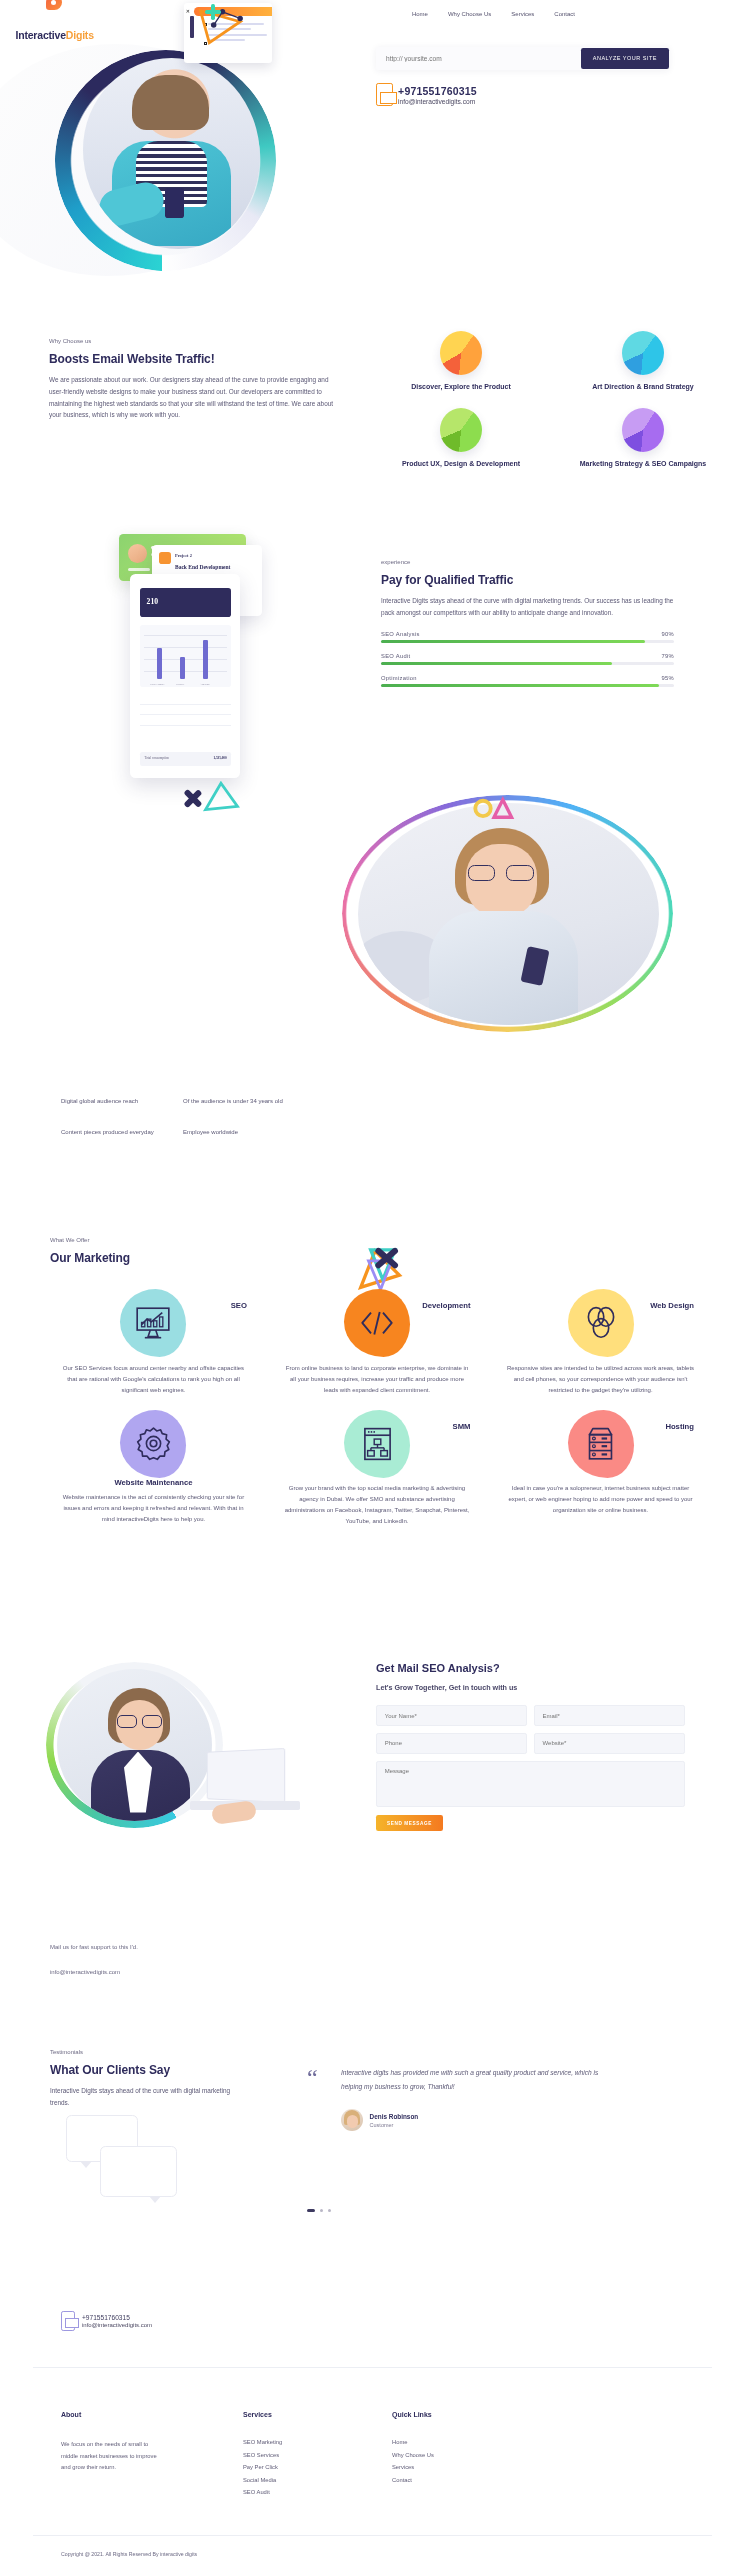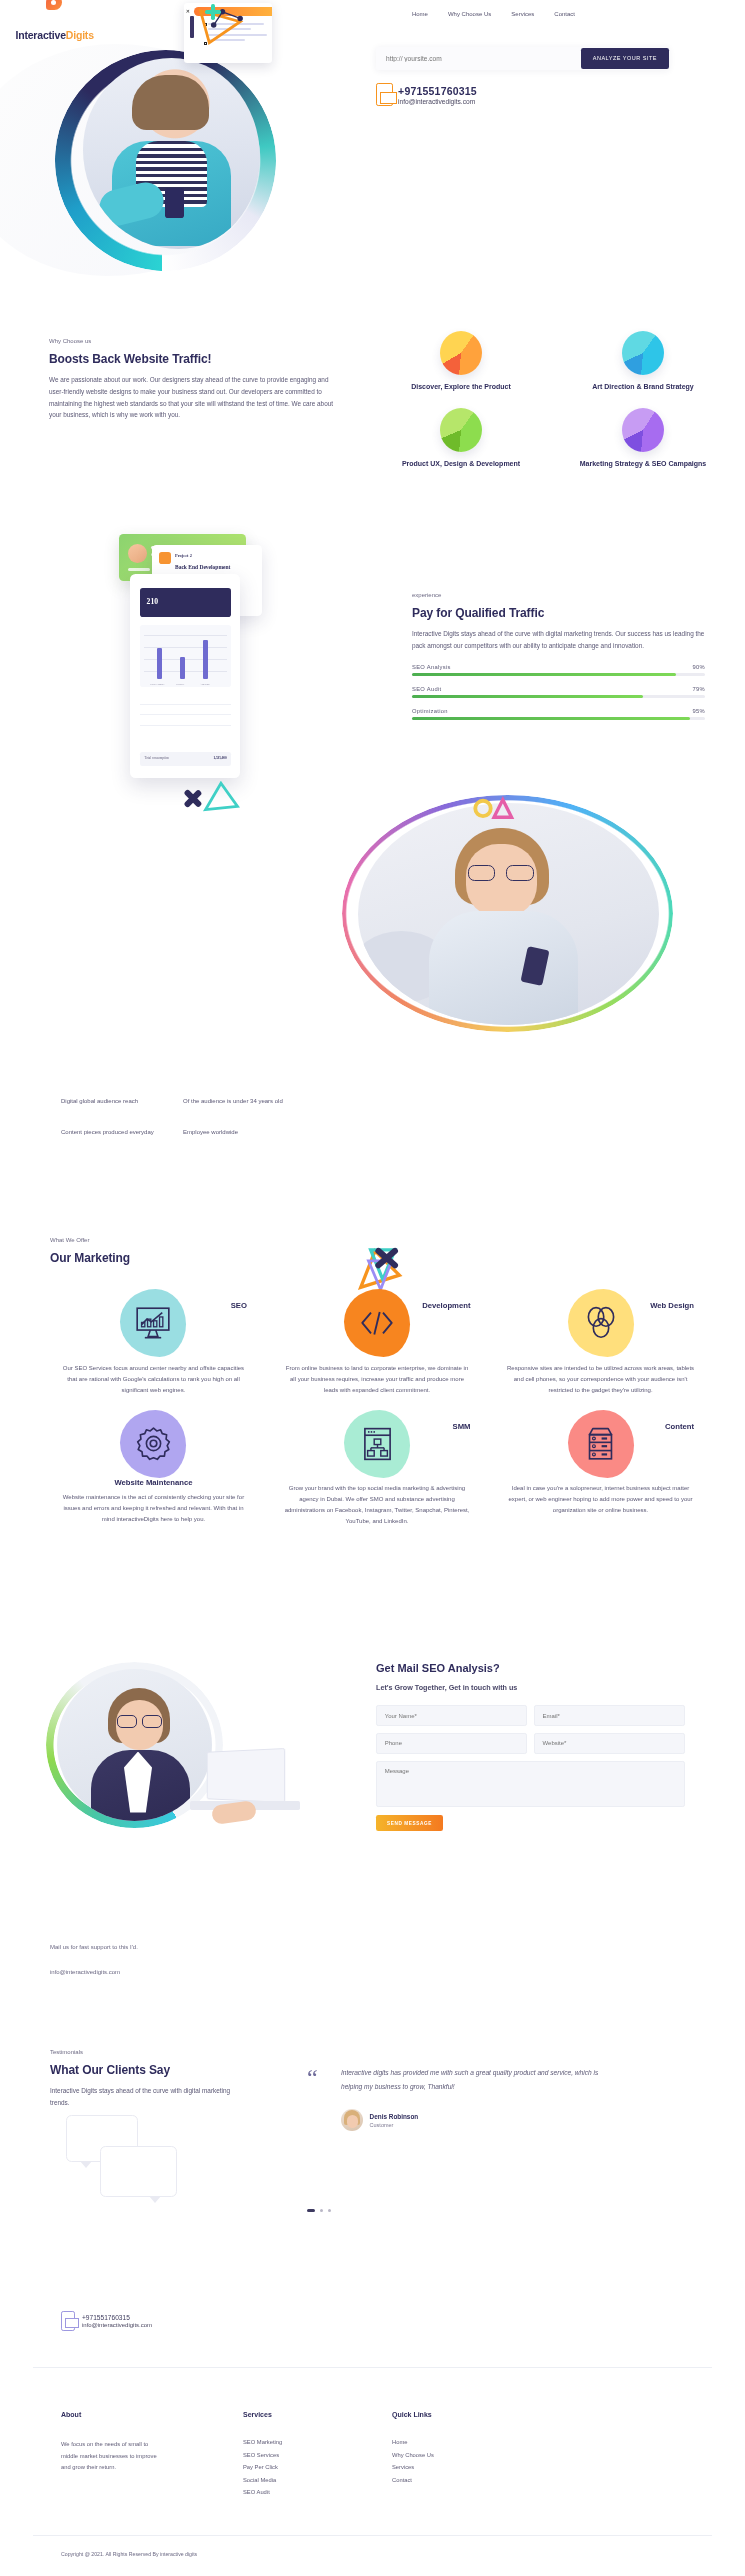--- a/index.html
+++ b/index.html
@@ -121,21 +121,21 @@
   .feat { text-align:center; }
   .feat-ico { width:42px; height:44px; margin:0 auto 6.6px; border-radius:50%;
               box-shadow:0 4.4px 10px rgba(60,60,110,.12); }
   .f1 { background:conic-gradient(from 185deg,#f4613a 0 55deg,#ffd451 55deg 210deg,#ffa23c 210deg 360deg); }
   .f2 { background:conic-gradient(from 185deg,#2f9fe0 0 60deg,#5fd9e3 60deg 210deg,#2ec5e8 210deg 360deg); }
   .f3 { background:conic-gradient(from 185deg,#6fbb2a 0 62deg,#b6e66a 62deg 210deg,#8ddd4e 210deg 360deg); }
   .f4 { background:conic-gradient(from 185deg,#7e4fe0 0 58deg,#c79cf3 58deg 208deg,#a76cf0 208deg 360deg); }
   .feat-label { font-size:7px; font-weight:bold; color:#2f2c5c; line-height:10px; }
 
   
-  .pay-right { position:absolute; left:381px; top:592px; width:293px;margin-left:31px; }
+  .pay-right { position:absolute; left:381px; top:559px; width:293px; }
   .bars { margin-top:12px; }
   .bar-row { margin-bottom:10px; }
   .bar-top { display:flex; justify-content:space-between; align-items:baseline;
              font-size:5.8px; color:#5b5875; letter-spacing:0.3px; }
   .bar-track { margin-top:3.3px; height:2.8px; background:#ececf2; border-radius:1.7px; position:relative; }
   .bar-fill { position:absolute; left:0; top:0; height:2.8px; border-radius:1.7px;
               background:linear-gradient(90deg,#4caf50,#7ed957); }
 
   
   .mock { position:absolute; left:119px; top:534px; width:155px; height:254px;font-family:Liberation Serif, serif; }
@@ -378,21 +378,21 @@
         <div class="ctext">
           <div class="num">+971551760315</div>
           <div class="mail">info@interactivedigits.com</div>
         </div>
       </div>
     </div>
   </div>
 
   <div class="why-left">
     <div class="sec-eyebrow">Why Choose us</div>
-    <div class="sec-title">Boosts Back Website Traffic!</div>
+    <div class="sec-title">Boosts Email Website Traffic!</div>
     <div class="sec-body">We are passionate about our work. Our designers stay ahead of the curve to provide engaging and user-friendly website designs to make your business stand out. Our developers are committed to maintaining the highest web standards so that your site will withstand the test of time. We care about your business, which is why we work with you.</div>
   </div>
 
   <div class="why-grid">
     <div class="feat">
       <div class="feat-ico f1"></div>
       <div class="feat-label">Discover, Explore the Product</div>
     </div>
     <div class="feat">
       <div class="feat-ico f2"></div>
@@ -637,21 +637,21 @@
           <line x1="8" y1="28" x2="48" y2="28" stroke="#2f2c5c" stroke-width="3"></line>
           <line x1="8" y1="43" x2="48" y2="43" stroke="#2f2c5c" stroke-width="3"></line>
           <circle cx="16" cy="21" r="2.6" fill="none" stroke="#2f2c5c" stroke-width="2.2"></circle>
           <circle cx="16" cy="35" r="2.6" fill="none" stroke="#2f2c5c" stroke-width="2.2"></circle>
           <circle cx="16" cy="50" r="2.6" fill="none" stroke="#2f2c5c" stroke-width="2.2"></circle>
           <rect x="30" y="19" width="10" height="4" fill="#2f2c5c"></rect>
           <rect x="30" y="33" width="10" height="4" fill="#2f2c5c"></rect>
           <rect x="30" y="48" width="10" height="4" fill="#2f2c5c"></rect>
         </svg>
       </div>
-      <div class="svc-name inline">Content</div>
+      <div class="svc-name inline">Hosting</div>
       <div class="svc-desc">Ideal in case you're a solopreneur, internet business subject matter expert, or web engineer hoping to add more power and speed to your organization site or online business.</div>
     </div>
   </div>
 
   <div class="contact-photo">
     <div class="cp-ring"></div>
     <div class="cp-inner">
       <div class="cp-hair"></div>
         <div class="cp-face"></div>
         <div class="cp-gl"></div>

